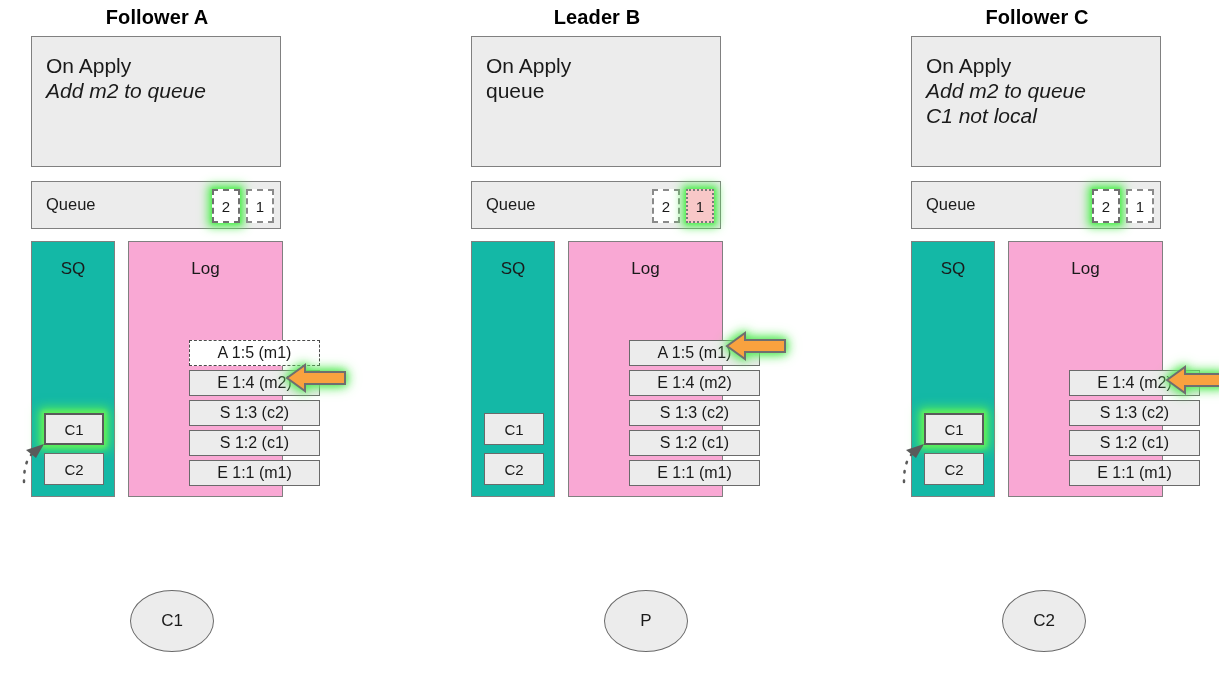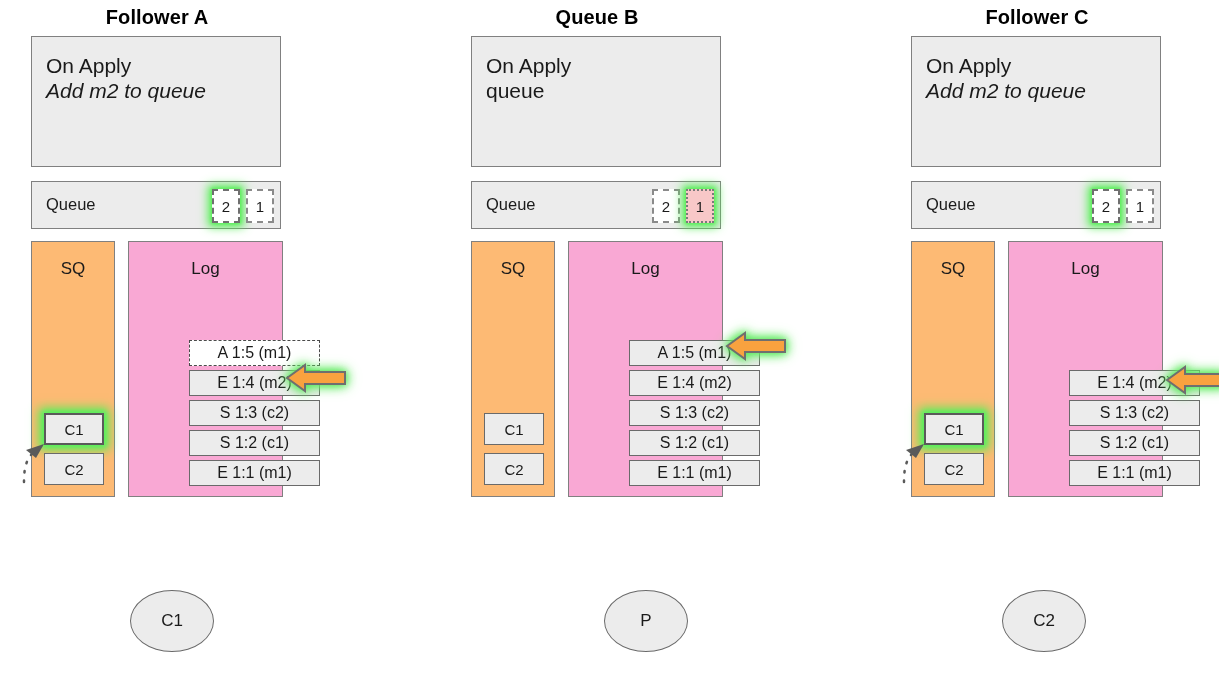--- a/index.html
+++ b/index.html
@@ -120,21 +120,21 @@
     top: 241px;
     width: 252px;
     height: 256px;
   }
   .sqbox {
     position: absolute;
     left: 0;
     top: 0;
     width: 84px;
     height: 256px;
-    background: #fdba74;
+    background: #14b8a6;
     border: 1px solid #808080;
     box-sizing: border-box;
   }
   .logbox {
     position: absolute;
     left: 97px;
     top: 0;
     width: 155px;
     height: 256px;
     background: #f9a8d4;
@@ -314,21 +314,21 @@
 
   <div class="sq-pointer" style="left:0px; top:420px;">
     <svg width="42" height="66" viewBox="0 0 42 66" xmlns="http://www.w3.org/2000/svg">
       <path d="M12,62 C12,48 14,38 24,30" fill="none" stroke="#5a5a5a" stroke-width="2.5" stroke-dasharray="1.5 8" stroke-linecap="round"></path>
       <polygon points="32,24 14,30 24,38" fill="#5a5a5a"></polygon>
     </svg>
   </div>
 
 
   <div class="column col-b">
-    <div class="col-title">Queue B</div>
+    <div class="col-title">Leader B</div>
 
     <div class="panel">
       <div class="panel-inner">
         <div class="panel-line">On Apply</div>
         <div class="panel-line">queue</div>
       </div>
     </div>
 
     <div class="queuebar">
       <div class="queuebar-label">Queue</div>
@@ -366,20 +366,21 @@
     </svg>
   </div>
 
   <div class="column col-c">
     <div class="col-title">Follower C</div>
 
     <div class="panel">
       <div class="panel-inner">
         <div class="panel-line">On Apply</div>
         <div class="panel-line ital">Add m2 to queue</div>
+        <div class="panel-line ital">C1 not local</div>
       </div>
     </div>
 
     <div class="queuebar">
       <div class="queuebar-label">Queue</div>
       <div class="queue-slots">
         <div class="qslot hl">2</div>
         <div class="qslot">1</div>
       </div>
     </div>

